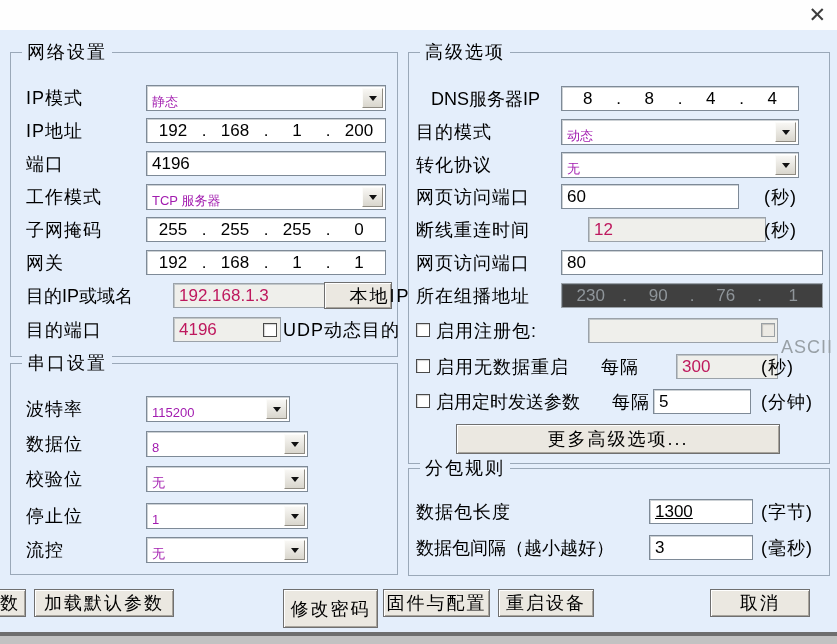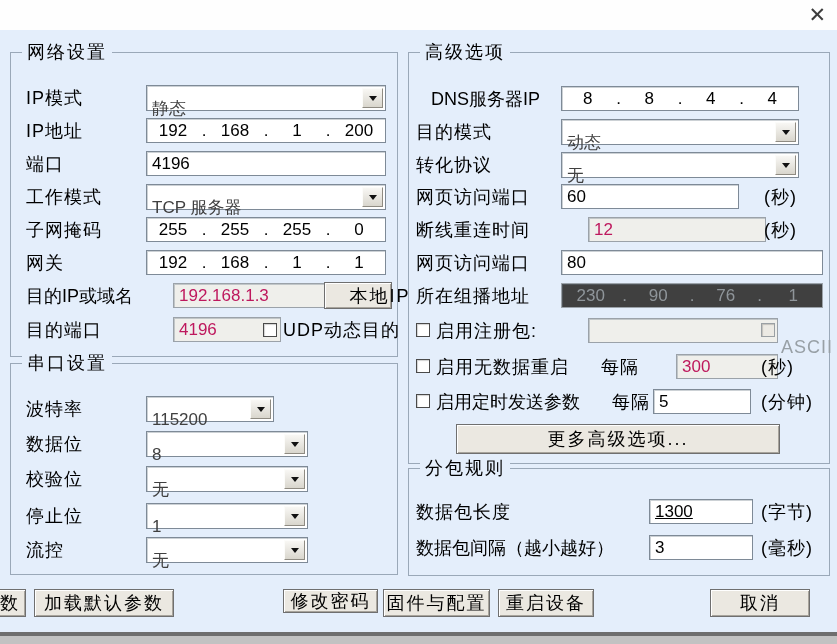--- a/index.html
+++ b/index.html
@@ -8,21 +8,21 @@
   .titlebar{position:absolute;left:0;top:0;width:837px;height:30px;background:#fefefe;}
   .close{position:absolute;right:11px;top:2px;font-size:21px;color:#3c3c3c;cursor:default;line-height:26px;}
   .dialog{position:absolute;left:0;top:30px;width:837px;height:602px;background:#e4eefb;}
   .grp{position:absolute;border:1px solid #9aa8b8;}
   .grp-title{position:absolute;top:-12px;left:11px;background:#e4eefb;padding:0 5px;font-size:18px;letter-spacing:2px;color:#000;white-space:nowrap;line-height:22px;}
   .lbl{position:absolute;height:26px;line-height:26px;font-size:18px;letter-spacing:1px;color:#000;white-space:nowrap;}
   .gray{color:#98a0a6;}
   .edit{position:absolute;height:25px;box-sizing:border-box;background:#fff;border:1px solid #7e8a97;box-shadow:inset 1px 1px 0 rgba(110,122,134,.35);font-size:17px;padding:0 5px;color:#000;font-family:"Liberation Sans","DejaVu Sans",sans-serif;outline:none;}
   .edit.disabled{background:#efefeb;color:#be185d;border-color:#9ba2a9;margin-left:27px;}
   .combo{position:absolute;height:26px;box-sizing:border-box;background:#fff;border:1px solid #7e8a97;box-shadow:inset 1px 1px 0 rgba(110,122,134,.35);}
-  .cval{position:absolute;left:5px;top:11px;height:24px;line-height:24px;font-size:17px;color:#404040;white-space:nowrap;}
+  .cval{position:absolute;left:5px;top:4px;height:24px;line-height:24px;font-size:13px;color:#a21caf;white-space:nowrap;}
   .arrowbtn{position:absolute;right:2px;top:2px;bottom:2px;width:19px;background:linear-gradient(#f8f7f4,#d9d6cd);border:1px solid #8f8b82;border-top-color:#fcfcfa;border-left-color:#fcfcfa;display:flex;align-items:center;justify-content:center;}
   .arr{width:0;height:0;border:4px solid transparent;border-top:5px solid #111;margin-top:4px;}
   .ipfield{position:absolute;height:25px;box-sizing:border-box;background:#fff;border:1px solid #7e8a97;box-shadow:inset 1px 1px 0 rgba(110,122,134,.35);display:flex;align-items:center;font-size:17px;color:#000;}
   .ipfield.disabled{background:#404040;color:#8f959a;border-color:#9ba2a9;}
   .oct{flex:1;text-align:center;}
   .dot{width:10px;text-align:center;}
   .cb{position:absolute;width:14px;height:14px;box-sizing:border-box;background:#fff;border:1px solid #4a4a4a;box-shadow:inset 1px 1px 1px rgba(0,0,0,.18);}
   .cb.disabled{background:#eceae4;border-color:#9aa0a4;}
   .btn{position:absolute;box-sizing:border-box;background:#ebe8e1;border:1px solid #6f6f6f;box-shadow:inset 1px 1px 0 #ffffff,inset -1px -1px 0 #a8a49c;display:flex;align-items:center;justify-content:center;font-size:18px;letter-spacing:2px;color:#000;white-space:nowrap;cursor:default;}
   .bottom-line{position:absolute;left:0;top:632px;width:837px;height:4px;background:#6e6e6e;}
@@ -101,21 +101,21 @@
       <span class="lbl" style="left:15px;top:264px;">目的端口</span>
       <input class="edit disabled" style="left: 135px; top: 264px; width: 108px;" value="4196">
       <span class="cb" style="left:252px;top:270px;"></span>
       <span class="lbl" style="left:272px;top:264px;">UDP动态目的</span>
     </div>
 
     <div class="grp" style="left:10px;top:333px;width:386px;height:210px;">
       <span class="grp-title">串口设置</span>
 
       <span class="lbl" style="left:15px;top:32px;">波特率</span>
-      <div class="combo" style="left:135px;top:32px;width:128px;padding-left:40px;">
+      <div class="combo" style="left:135px;top:32px;width:144px;padding-left:40px;">
         <span class="cval">115200</span>
         <span class="arrowbtn">
             <span class="arr"></span>
           </span>
       </div>
 
       <span class="lbl" style="left:15px;top:67px;">数据位</span>
       <div class="combo" style="left:135px;top:67px;width:162px;">
         <span class="cval">8</span>
         <span class="arrowbtn">
@@ -228,21 +228,21 @@
       <input class="edit" style="left: 240px; top: 30px; width: 104px; text-decoration: underline;" value="1300">
       <span class="lbl" style="left:352px;top:30px;">(字节)</span>
 
       <span class="lbl" style="left:7px;top:66px;letter-spacing:0;">数据包间隔（越小越好）</span>
       <input class="edit" style="left: 240px; top: 66px; width: 104px;" value="3">
       <span class="lbl" style="left:352px;top:66px;">(毫秒)</span>
     </div>
 
     <div class="btn" style="left:-58px;top:559px;width:84px;height:28px;justify-content:flex-end;padding-right:5px;">数</div>
     <div class="btn" style="left:34px;top:559px;width:140px;height:28px;">加载默认参数</div>
-    <div class="btn" style="left:283px;top:559px;width:95px;height:24px;">修改密码</div>
+    <div class="btn" style="left:283px;top:559px;width:95px;height:39px;">修改密码</div>
     <div class="btn" style="left:383px;top:559px;width:107px;height:28px;">固件与配置</div>
     <div class="btn" style="left:498px;top:559px;width:96px;height:28px;">重启设备</div>
     <div class="btn" style="left:710px;top:559px;width:100px;height:28px;">取消</div>
   </div>
 
   <div class="bottom-line"></div>
   <div class="bottom-strip"></div>
 </div>
 
 </body></html>

